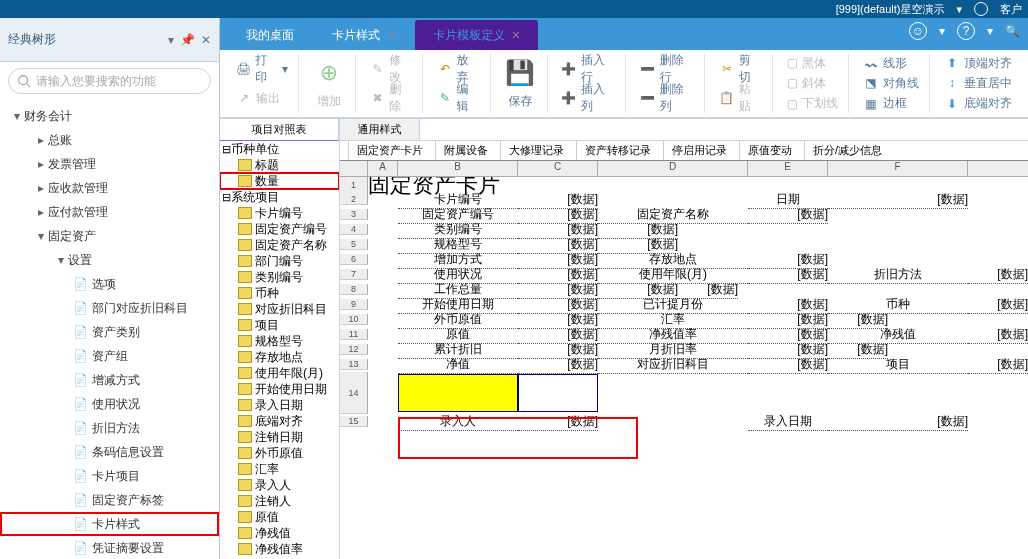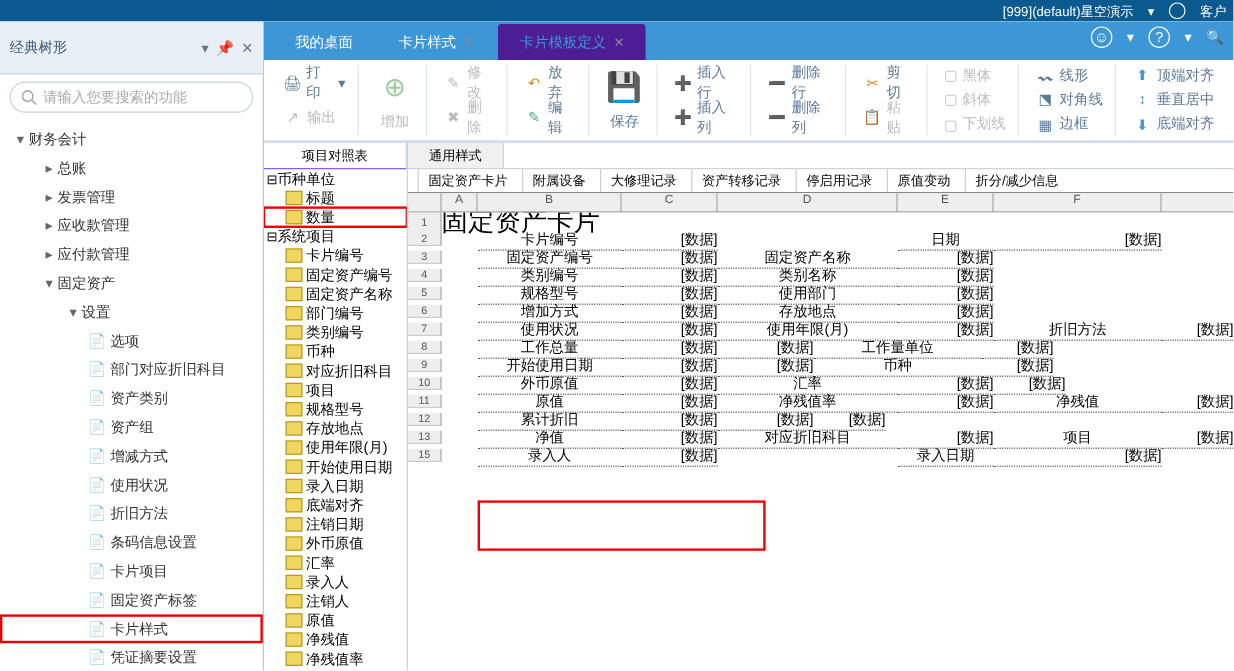--- a/index.html
+++ b/index.html
@@ -458,30 +458,28 @@
                 <div class="gc underline" style="width:80px;text-align:right">[数据]</div>
                 <div class="gc underline" style="width:150px;text-align:center">固定资产名称</div>
                 <div class="gc underline" style="width:80px;text-align:right">[数据]</div>
                 <div class="gc" style="width:140px"></div>
               </div>
               <div class="grid-row">
                 <div class="rn">4</div>
                 <div class="gc" style="width:30px"></div>
                 <div class="gc underline" style="width:120px;text-align:center">类别编号</div>
                 <div class="gc underline" style="width:80px;text-align:right">[数据]</div>
-                <div class="gc underline" style="width:150px;text-align:center">类别名称</div>
                 <div class="gc underline" style="width:80px;text-align:right">[数据]</div>
                 <div class="gc" style="width:140px"></div>
               </div>
               <div class="grid-row">
                 <div class="rn">5</div>
                 <div class="gc" style="width:30px"></div>
                 <div class="gc underline" style="width:120px;text-align:center">规格型号</div>
                 <div class="gc underline" style="width:80px;text-align:right">[数据]</div>
-                <div class="gc underline" style="width:150px;text-align:center">使用部门</div>
                 <div class="gc underline" style="width:80px;text-align:right">[数据]</div>
                 <div class="gc" style="width:140px"></div>
               </div>
               <div class="grid-row">
                 <div class="rn">6</div>
                 <div class="gc" style="width:30px"></div>
                 <div class="gc underline" style="width:120px;text-align:center">增加方式</div>
                 <div class="gc underline" style="width:80px;text-align:right">[数据]</div>
                 <div class="gc underline" style="width:150px;text-align:center">存放地点</div>
                 <div class="gc underline" style="width:80px;text-align:right">[数据]</div>
@@ -496,28 +494,28 @@
                 <div class="gc underline" style="width:80px;text-align:right">[数据]</div>
                 <div class="gc underline" style="width:140px;text-align:center">折旧方法</div>
                 <div class="gc underline" style="width:60px;text-align:right">[数据]</div>
               </div>
               <div class="grid-row">
                 <div class="rn">8</div>
                 <div class="gc" style="width:30px"></div>
                 <div class="gc underline" style="width:120px;text-align:center">工作总量</div>
                 <div class="gc underline" style="width:80px;text-align:right">[数据]</div>
                 <div class="gc underline" style="width:80px;text-align:right">[数据]</div>
-                <div class="gc underline" style="width:140px;text-align:center">工作量单位</div>
                 <div class="gc underline" style="width:60px;text-align:right">[数据]</div>
               </div>
               <div class="grid-row">
                 <div class="rn">9</div>
                 <div class="gc" style="width:30px"></div>
                 <div class="gc underline" style="width:120px;text-align:center">开始使用日期</div>
                 <div class="gc underline" style="width:80px;text-align:right">[数据]</div>
+                <div class="gc underline" style="width:150px;text-align:center">已计提月份</div>
                 <div class="gc underline" style="width:80px;text-align:right">[数据]</div>
                 <div class="gc underline" style="width:140px;text-align:center">币种</div>
                 <div class="gc underline" style="width:60px;text-align:right">[数据]</div>
               </div>
               <div class="grid-row">
                 <div class="rn">10</div>
                 <div class="gc" style="width:30px"></div>
                 <div class="gc underline" style="width:120px;text-align:center">外币原值</div>
                 <div class="gc underline" style="width:80px;text-align:right">[数据]</div>
                 <div class="gc underline" style="width:150px;text-align:center">汇率</div>
@@ -532,32 +530,39 @@
                 <div class="gc underline" style="width:150px;text-align:center">净残值率</div>
                 <div class="gc underline" style="width:80px;text-align:right">[数据]</div>
                 <div class="gc underline" style="width:140px;text-align:center">净残值</div>
                 <div class="gc underline" style="width:60px;text-align:right">[数据]</div>
               </div>
               <div class="grid-row">
                 <div class="rn">12</div>
                 <div class="gc" style="width:30px"></div>
                 <div class="gc underline" style="width:120px;text-align:center">累计折旧</div>
                 <div class="gc underline" style="width:80px;text-align:right">[数据]</div>
+                <div class="gc underline" style="width:150px;text-align:center">月折旧率</div>
                 <div class="gc underline" style="width:80px;text-align:right">[数据]</div>
                 <div class="gc underline" style="width:60px;text-align:right">[数据]</div>
               </div>
               <div class="grid-row">
                 <div class="rn">13</div>
                 <div class="gc" style="width:30px"></div>
                 <div class="gc underline" style="width:120px;text-align:center">净值</div>
                 <div class="gc underline" style="width:80px;text-align:right">[数据]</div>
                 <div class="gc underline" style="width:150px;text-align:center">对应折旧科目</div>
                 <div class="gc underline" style="width:80px;text-align:right">[数据]</div>
                 <div class="gc underline" style="width:140px;text-align:center">项目</div>
                 <div class="gc underline" style="width:60px;text-align:right">[数据]</div>
+              </div>
+              <div class="grid-row" style="height: 42px;">
+                <div class="rn" style="height:42px;line-height:42px">14</div>
+                <div class="gc" style="width:30px"></div>
+                <div class="gc ycell" style="width:120px;height:38px"></div>
+                <div class="gc" style="width:80px;border:1px solid #008;height:38px"></div>
               </div>
               <div class="grid-row">
                 <div class="rn">15</div>
                 <div class="gc" style="width:30px"></div>
                 <div class="gc underline" style="width:120px;text-align:center">录入人</div>
                 <div class="gc underline" style="width:80px;text-align:right">[数据]</div>
                 <div class="gc" style="width:150px"></div>
                 <div class="gc underline" style="width:80px;text-align:center">录入日期</div>
                 <div class="gc underline" style="width:140px;text-align:right">[数据]</div>
               </div>

